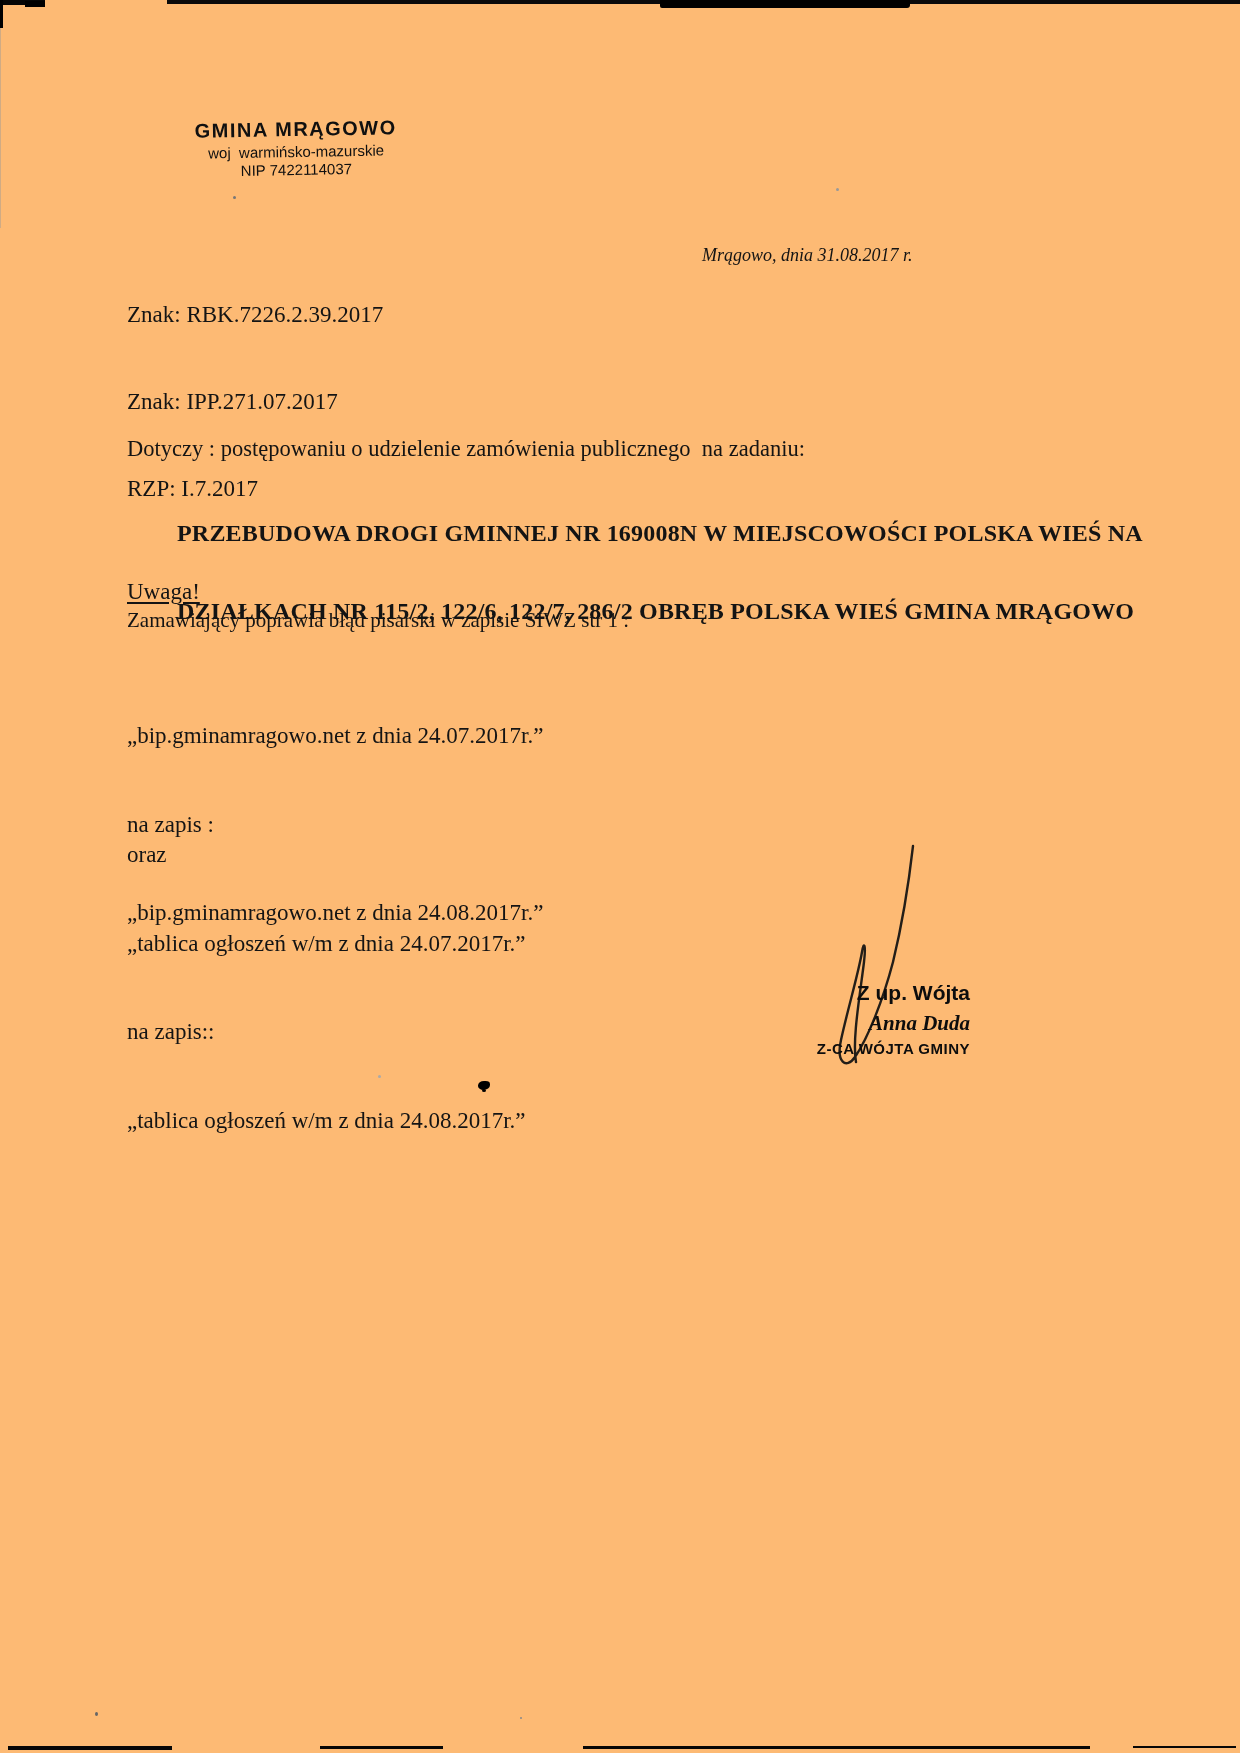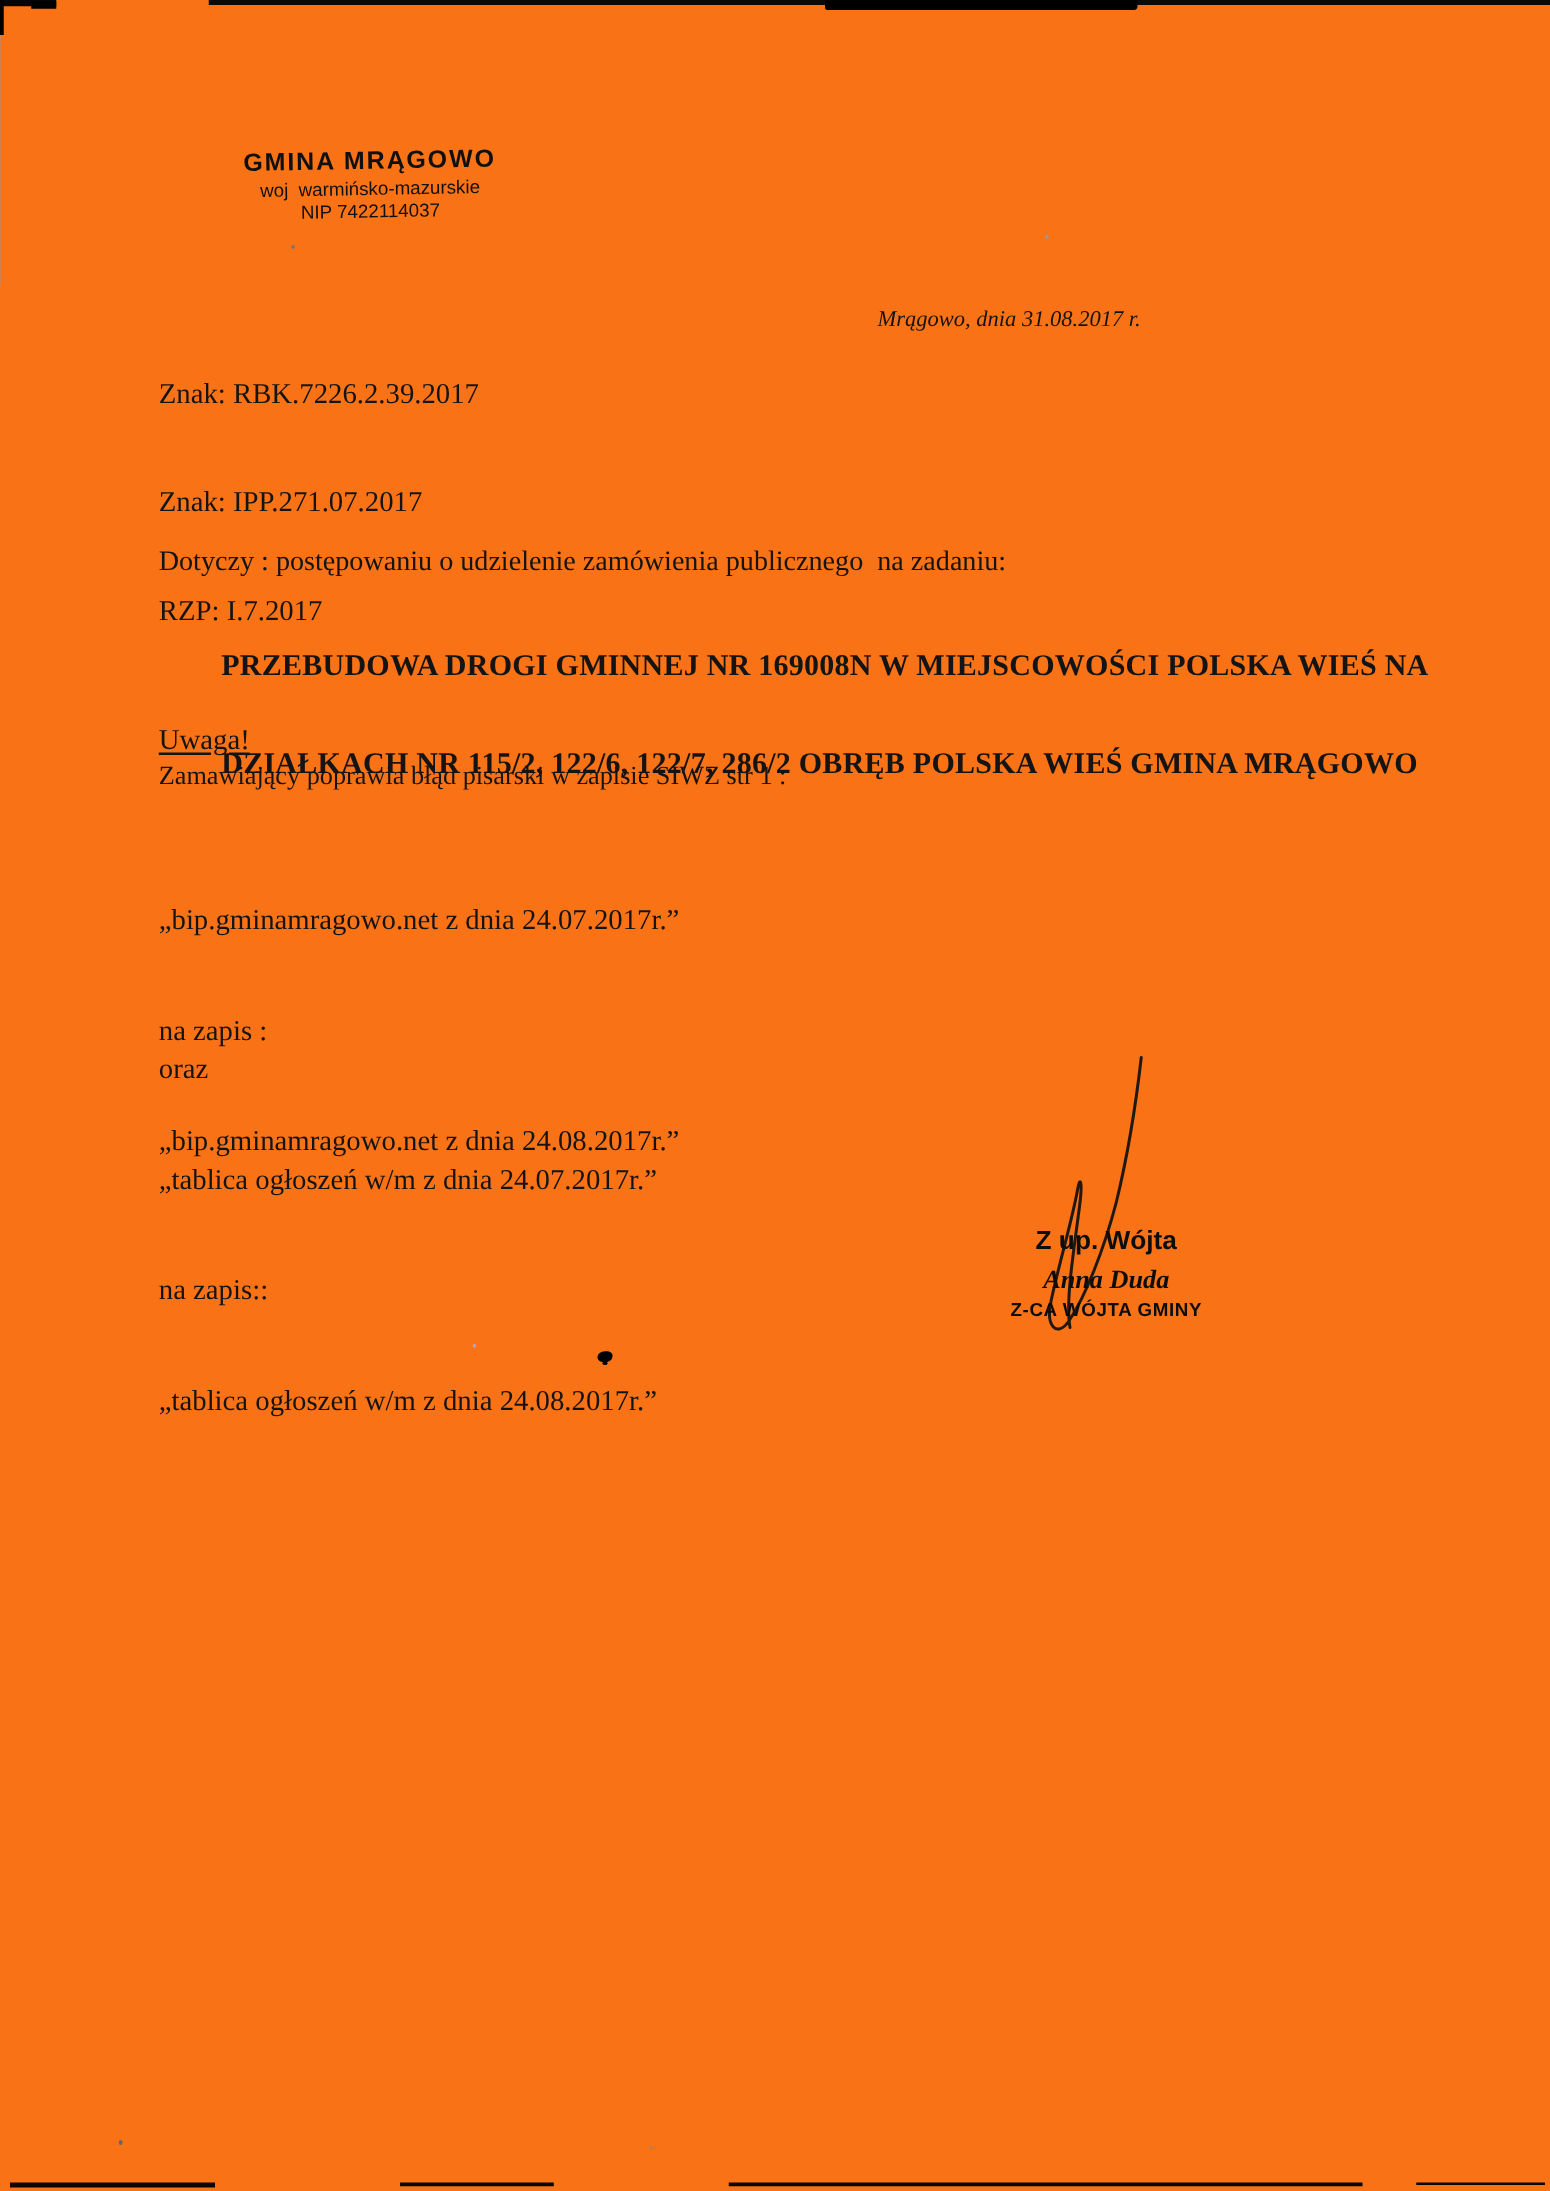--- a/index.html
+++ b/index.html
@@ -3,21 +3,21 @@
 <meta charset="utf-8">
 <style>
   html,body{margin:0;padding:0;}
   body{
     width:1240px;height:1753px;position:relative;
     background:#ffffff;
     font-family:"Liberation Serif",serif;
     color:#141414;
     overflow:hidden;
   }
-  .sheet{position:absolute;inset:0;background:#f97316;}
+  .sheet{position:absolute;inset:0;background:#fdba74;}
   .abs{position:absolute;white-space:pre;}
   
   .top-bar-main{position:absolute;left:167px;top:0;width:1073px;height:4px;background:#0a0a0a;}
   .top-bar-thick{position:absolute;left:660px;top:0;width:250px;height:8px;background:#000;border-radius:0 0 3px 2px;}
   .top-bar-corner{position:absolute;left:0;top:0;width:45px;height:5px;background:#050505;}
   .top-bar-frag{position:absolute;left:25px;top:1px;width:20px;height:6px;background:#000;}
   .left-edge{position:absolute;left:0;top:0;width:3px;height:28px;background:#000;}
   .left-edge-faint{position:absolute;left:0;top:28px;width:1px;height:200px;background:#9a9a9a;opacity:.45;}
   .bottom-seg{position:absolute;top:1746px;height:3px;background:#070707;}
   .seg1{left:8px;width:164px;height:4px;}
@@ -37,21 +37,21 @@
   .refs{left:127px;top:242px;font-size:23px;line-height:29px;}
   .dateline{left:702px;top:245px;font-size:18px;font-style:italic;}
   .subject-intro{left:127px;top:436px;font-size:22.5px;}
   .task{left:177px;top:468px;font-size:24px;font-weight:bold;line-height:26px;letter-spacing:.2px;}
   .notice-heading{left:127px;top:579px;font-size:23px;text-decoration:underline;text-underline-offset:3px;}
   .notice-body{left:127px;top:608px;font-size:21px;}
   .corr{font-size:23px;line-height:29.5px;}
   .corr1{left:127px;top:662px;}
   .corr2{left:127px;top:781px;}
   
-  .sig{position:absolute;left:800px;top:981px;width:170px;text-align:center;color:#0d0d0d;}
+  .sig{position:absolute;left:800px;top:981px;width:170px;text-align:right;color:#0d0d0d;}
   .sig-authority{font-family:"Liberation Sans",sans-serif;font-weight:bold;font-size:21px;margin-bottom:6px;white-space:pre;}
   .sig-name{font-family:"Liberation Serif",serif;font-style:italic;font-weight:bold;font-size:21px;margin-bottom:4px;white-space:pre;}
   .sig-title{font-family:"Liberation Sans",sans-serif;font-weight:bold;font-size:15px;letter-spacing:.5px;white-space:pre;}
   .sig-svg{position:absolute;left:0;top:0;width:1240px;height:1753px;pointer-events:none;}
   .ink-blot{position:absolute;left:478px;top:1081px;width:12px;height:9px;background:#000;border-radius:55% 40% 60% 50%;}
   .ink-blot::after{content:"";position:absolute;left:4px;top:8px;width:4px;height:3px;background:#000;border-radius:50%;}
 </style>
 </head>
 <body>
 

